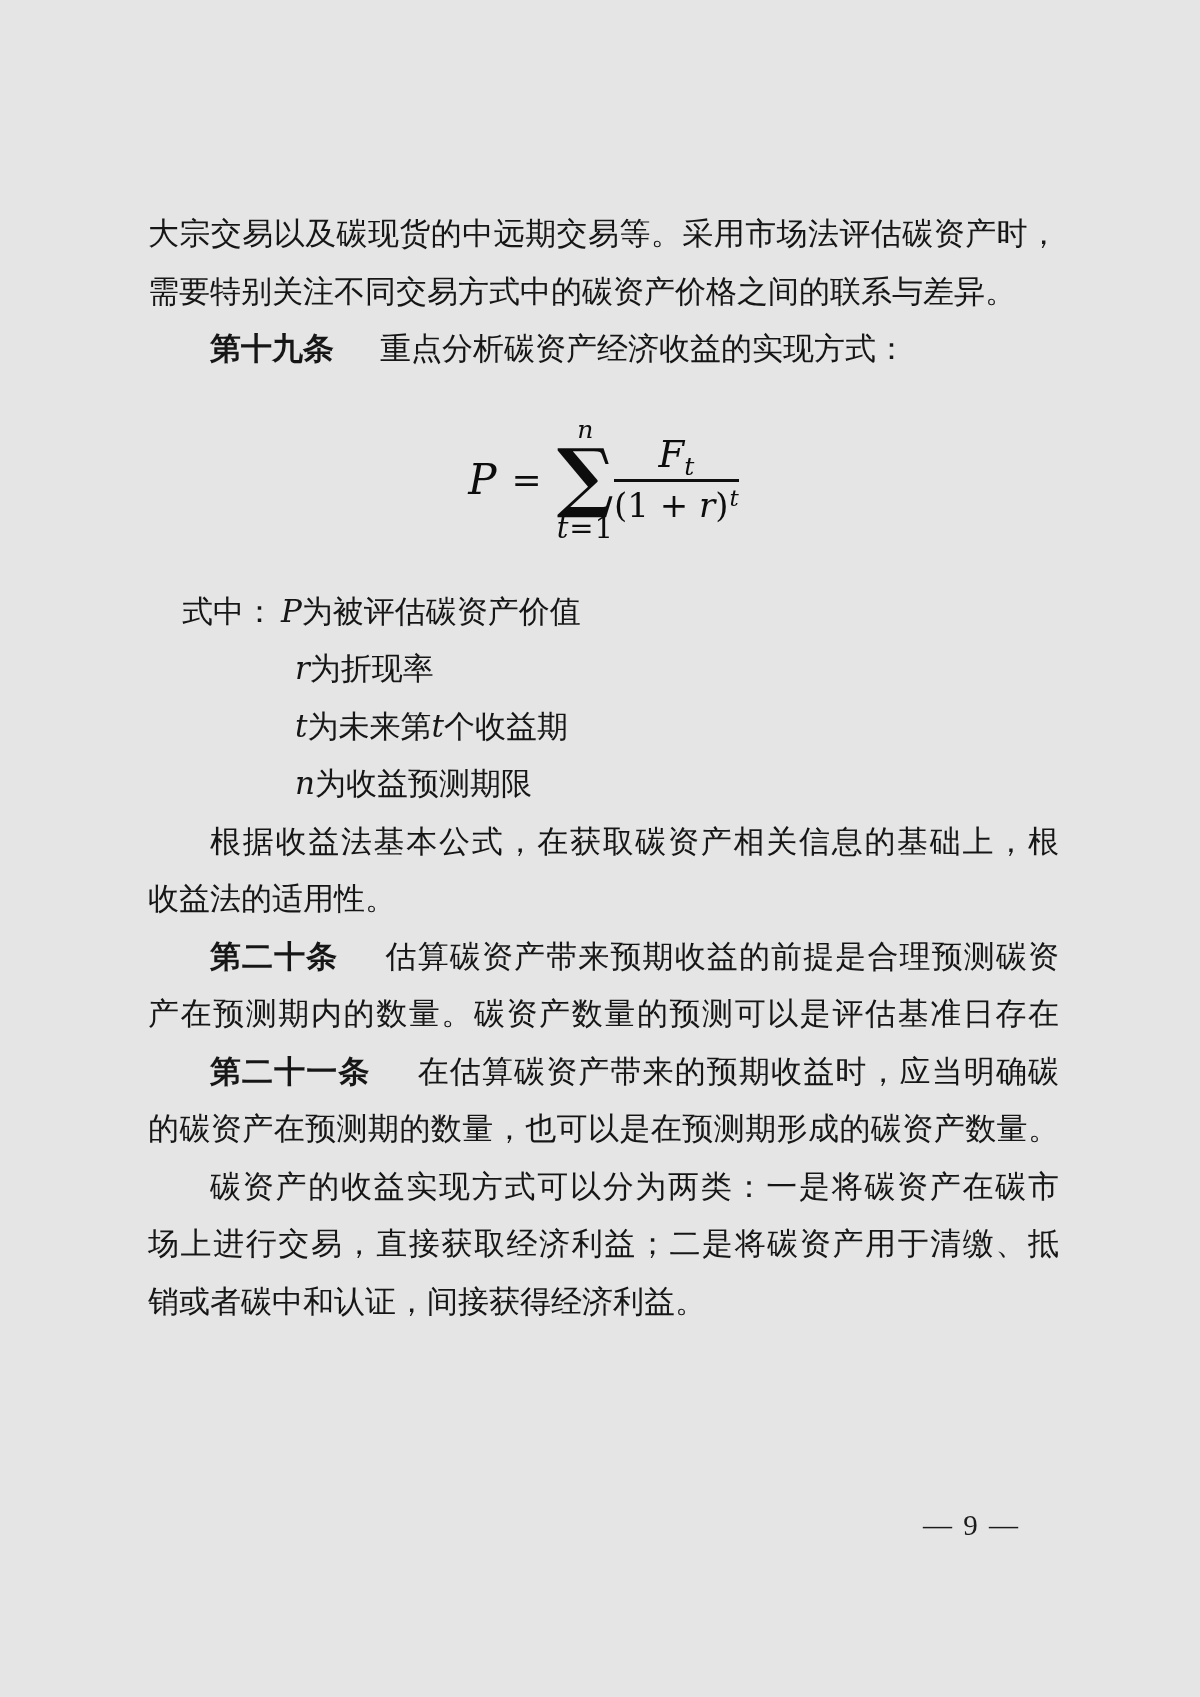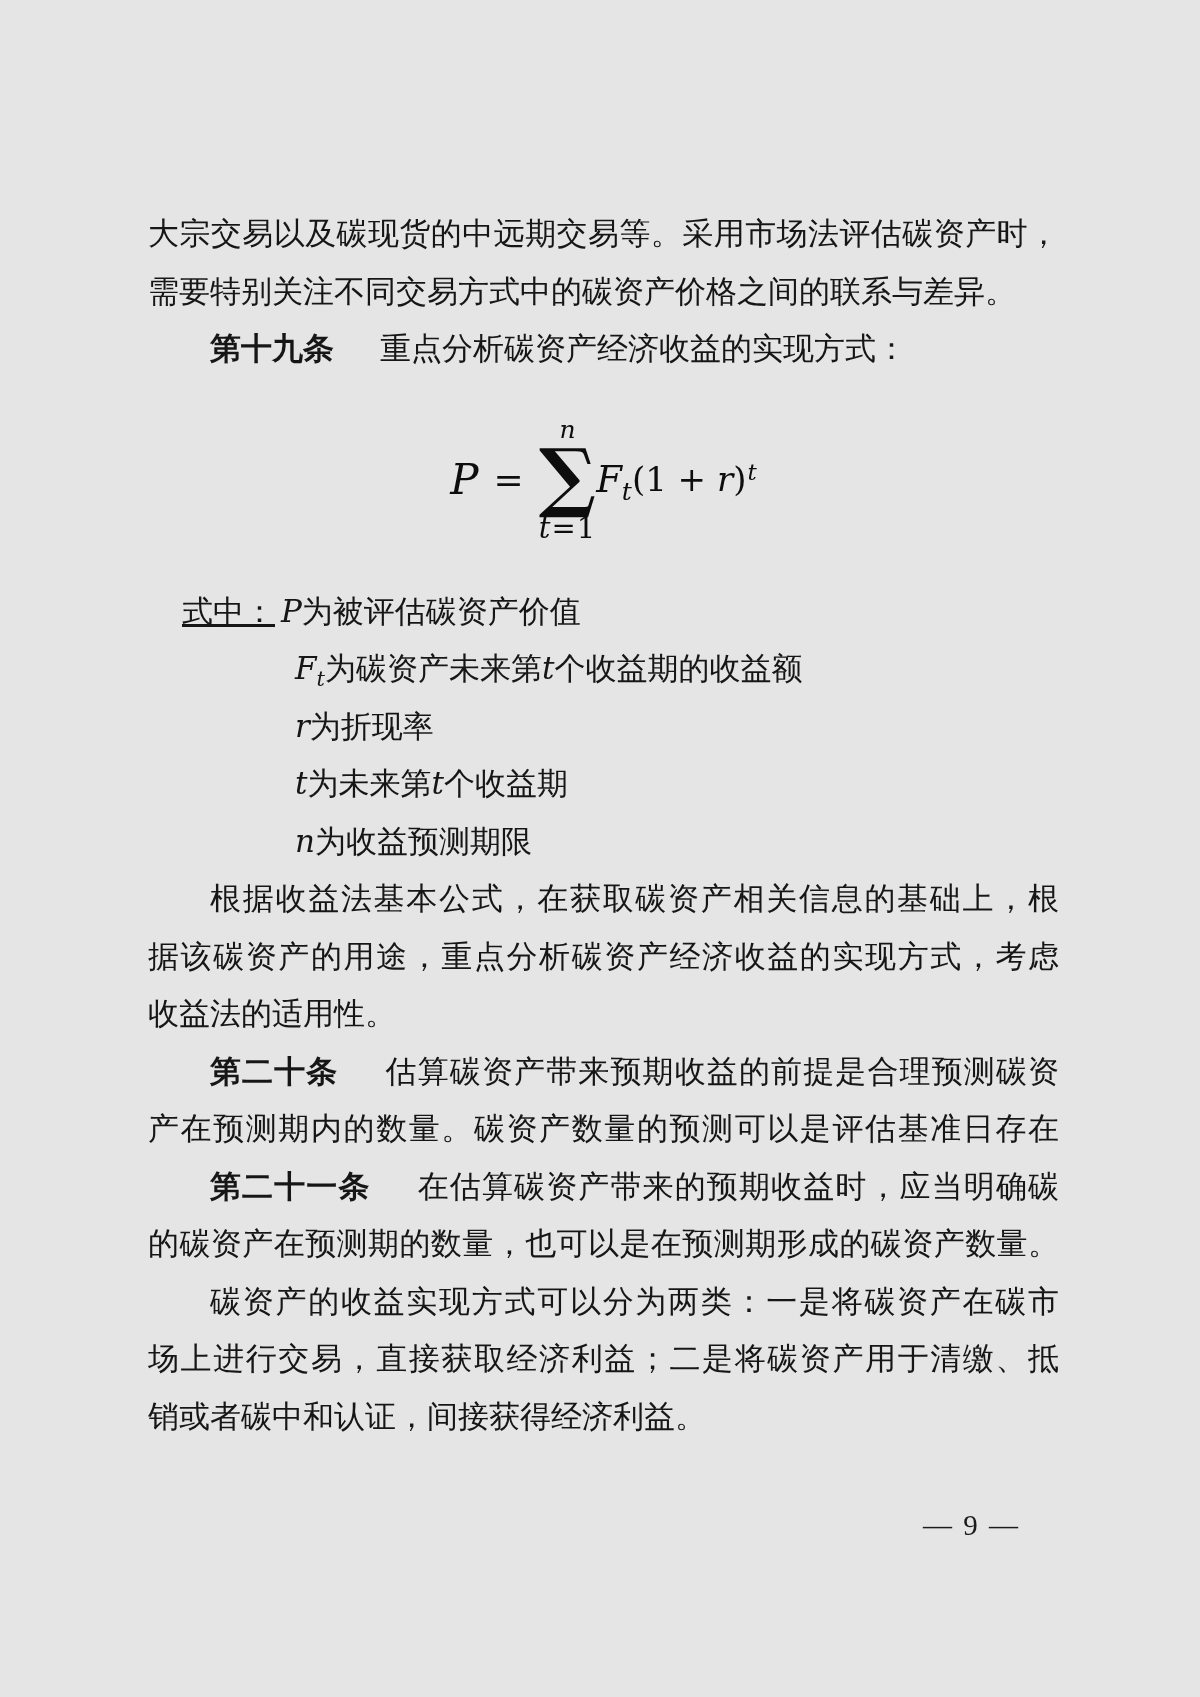--- a/index.html
+++ b/index.html
@@ -13,34 +13,34 @@
   }
   .doc{
     position:absolute;left:148px;top:205px;width:911px;
     font-size:31px;line-height:57.5px;
   }
   .line{height:57.5px;white-space:normal;}
   .just{text-align:justify;text-align-last:justify;}
   .ind{text-indent:62px;}
   .b{font-weight:bold;}
   .bgap{display:inline-block;width:46px;}
-  .wl{margin-left:34px;margin-right:6px;text-decoration:underline;}
+  .wl{margin-left:34px;margin-right:6px;}
   .sym{padding-left:147px;}
   .mv{font-family:"DejaVu Serif",serif;font-style:italic;}
   .msub{font-size:21px;position:relative;top:7px;}
   
   .fwrap{height:205px;display:flex;align-items:center;justify-content:center;}
   .formula{display:flex;align-items:center;font-family:"DejaVu Serif",serif;color:#0d0d0d;}
   .f-P{font-style:italic;font-size:42px;}
   .f-eq{font-size:36px;margin:0 15px;}
   .f-sum{display:flex;flex-direction:column;align-items:center;line-height:1;}
   .f-n{font-style:italic;font-size:25px;margin-bottom:3px;}
   .f-sigma{font-size:76px;line-height:0.85;font-weight:700;}
   .f-tl{font-size:29px;margin-top:5px;letter-spacing:1px;}
-  .f-frac{display:flex;flex-direction:row;align-items:center;min-width:112px;}
+  .f-frac{display:flex;flex-direction:column;align-items:center;min-width:112px;}
   .f-num{font-size:37px;line-height:1.05;}
   .f-num .base{font-style:italic;}
   .f-sub{font-size:25px;position:relative;top:8px;font-style:italic;}
   .f-bar{align-self:stretch;height:3px;background:#101010;margin:4px 0 6px;}
   .f-den{font-size:34px;line-height:1.05;}
   .f-sup{font-size:23px;position:relative;top:-11px;font-style:italic;margin-left:1px;}
   .footer{
     position:absolute;top:1509px;left:0;width:1200px;
     box-sizing:border-box;padding-right:180px;
     text-align:right;font-size:29px;color:#1c1c1c;letter-spacing:2px;
@@ -69,30 +69,28 @@
         <span class="f-frac">
           <span class="f-num"><span class="base">F</span><span class="f-sub">t</span></span>
           <span class="f-bar"></span>
           <span class="f-den"><span>(1 + </span><span class="mv">r</span><span>)</span><span class="f-sup">t</span></span>
         </span>
       </div>
     </div>
 
     <div class="line"><span class="wl">式中：</span><span class="mv">P</span><span>为被评估碳资产价值</span></div>
 
-    <div class="line sym"><span class="mv">F</span><span class="msub mv">t</span><span>为碳资产未来第</span><span class="mv">t</span><span>个收益期的收益额</span></div>
 
     <div class="line sym"><span class="mv">r</span><span>为折现率</span></div>
 
     <div class="line sym"><span class="mv">t</span><span>为未来第</span><span class="mv">t</span><span>个收益期</span></div>
 
     <div class="line sym"><span class="mv">n</span><span>为收益预测期限</span></div>
 
     <div class="line just ind"><span>根据收益法基本公式，在获取碳资产相关信息的基础上，根</span></div>
-    <div class="line just"><span>据该碳资产的用途，重点分析碳资产经济收益的实现方式，考虑</span></div>
     <div class="line"><span>收益法的适用性。</span></div>
 
     <div class="line just ind"><span class="b">第二十条</span><span class="bgap"></span><span>估算碳资产带来预期收益的前提是合理预测碳资</span></div>
     <div class="line just"><span>产在预测期内的数量。碳资产数量的预测可以是评估基准日存在</span></div>
     <div class="line just ind"><span class="b">第二十一条</span><span class="bgap"></span><span>在估算碳资产带来的预期收益时，应当明确碳</span></div>
 
     <div class="line just"><span>的碳资产在预测期的数量，也可以是在预测期形成的碳资产数量。</span></div>
 
     <div class="line just ind"><span>碳资产的收益实现方式可以分为两类：一是将碳资产在碳市</span></div>
     <div class="line just"><span>场上进行交易，直接获取经济利益；二是将碳资产用于清缴、抵</span></div>

